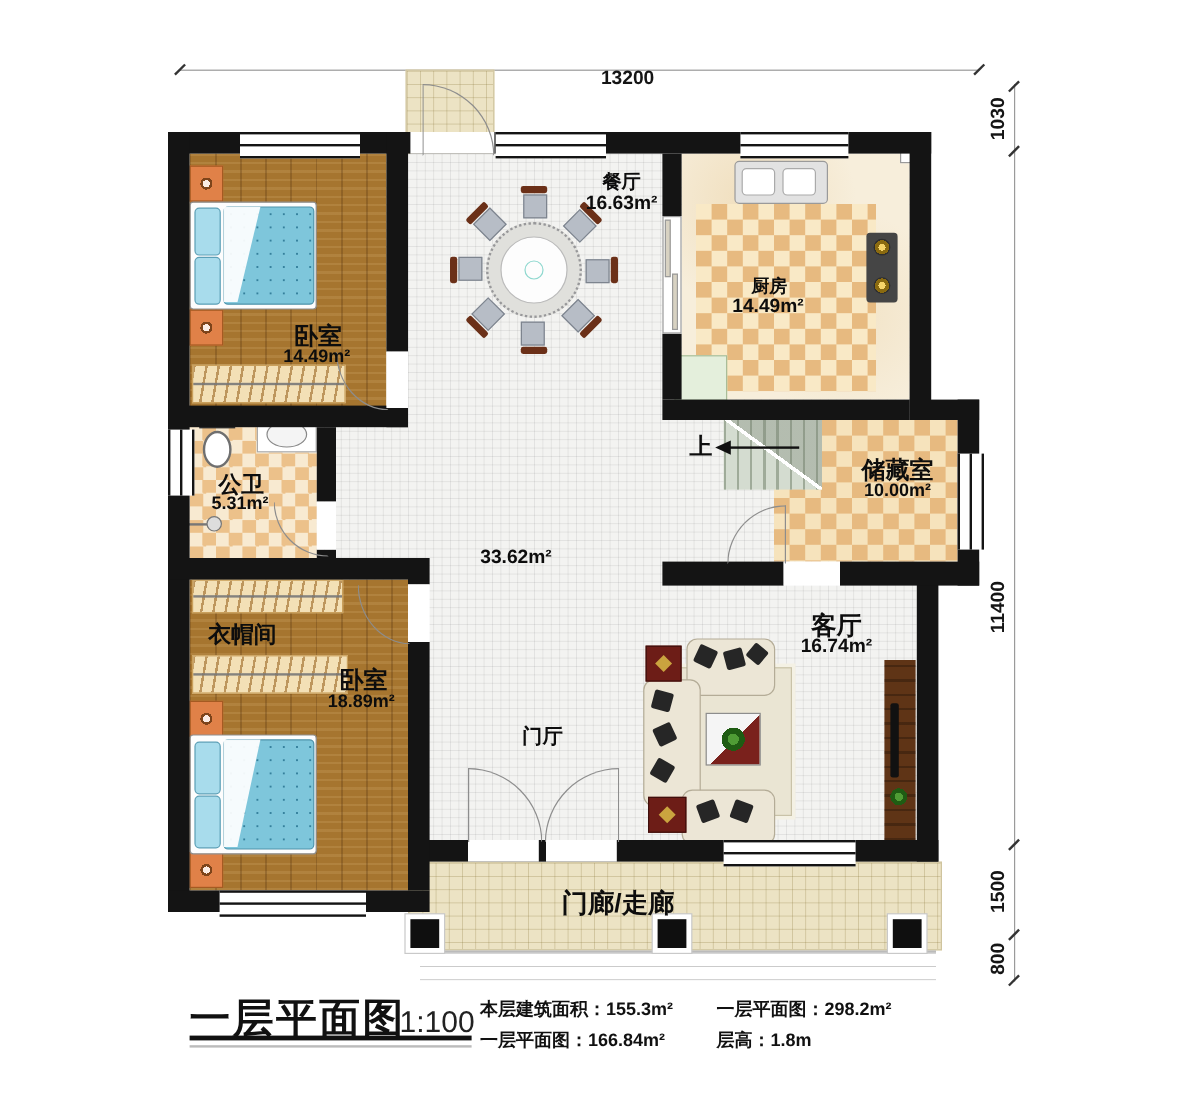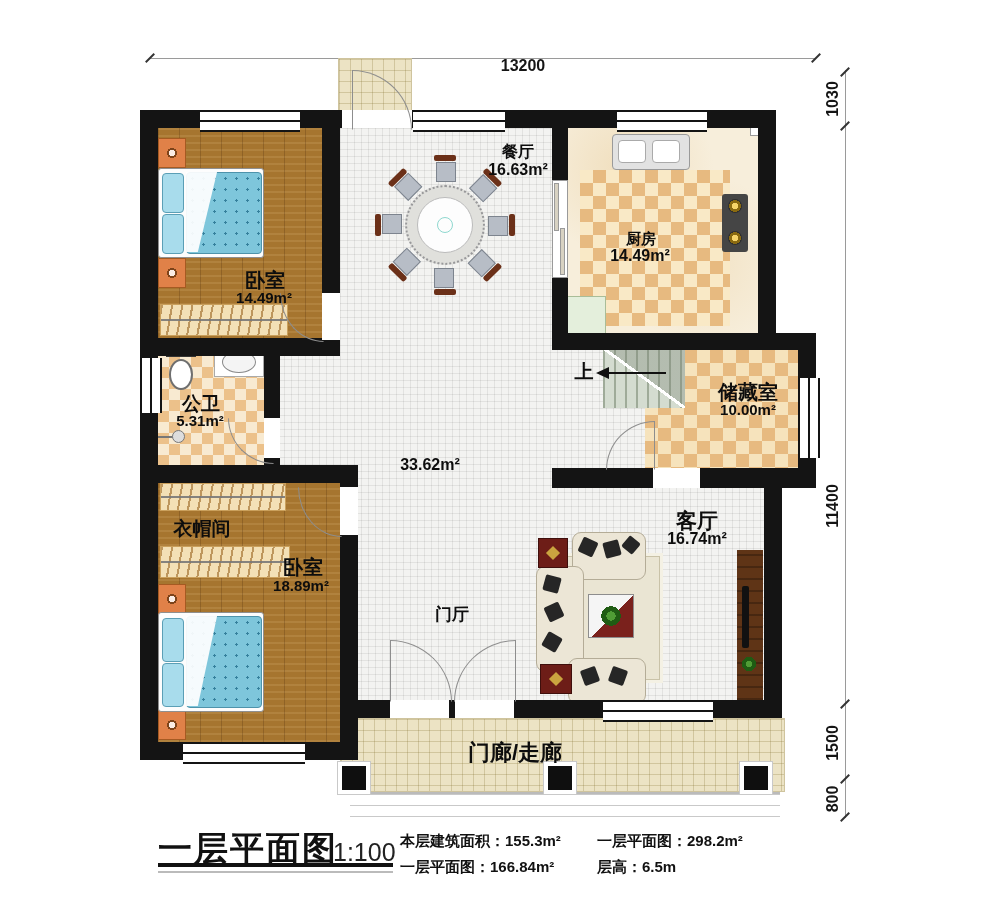--- a/index.html
+++ b/index.html
@@ -306,16 +306,16 @@
   <div class="stat" style="left:400px;top:832px">
     <span>本层建筑面积：</span><span>155.3m²</span>
   </div>
   <div class="stat" style="left:597px;top:832px">
     <span>一层平面图：</span><span>298.2m²</span>
   </div>
   <div class="stat" style="left:400px;top:858px">
     <span>一层平面图：</span><span>166.84m²</span>
   </div>
   <div class="stat" style="left:597px;top:858px">
-    <span>层高：</span><span>6.5m</span>
+    <span>层高：</span><span>1.8m</span>
   </div>
 
 </div>
 
 </body></html>

